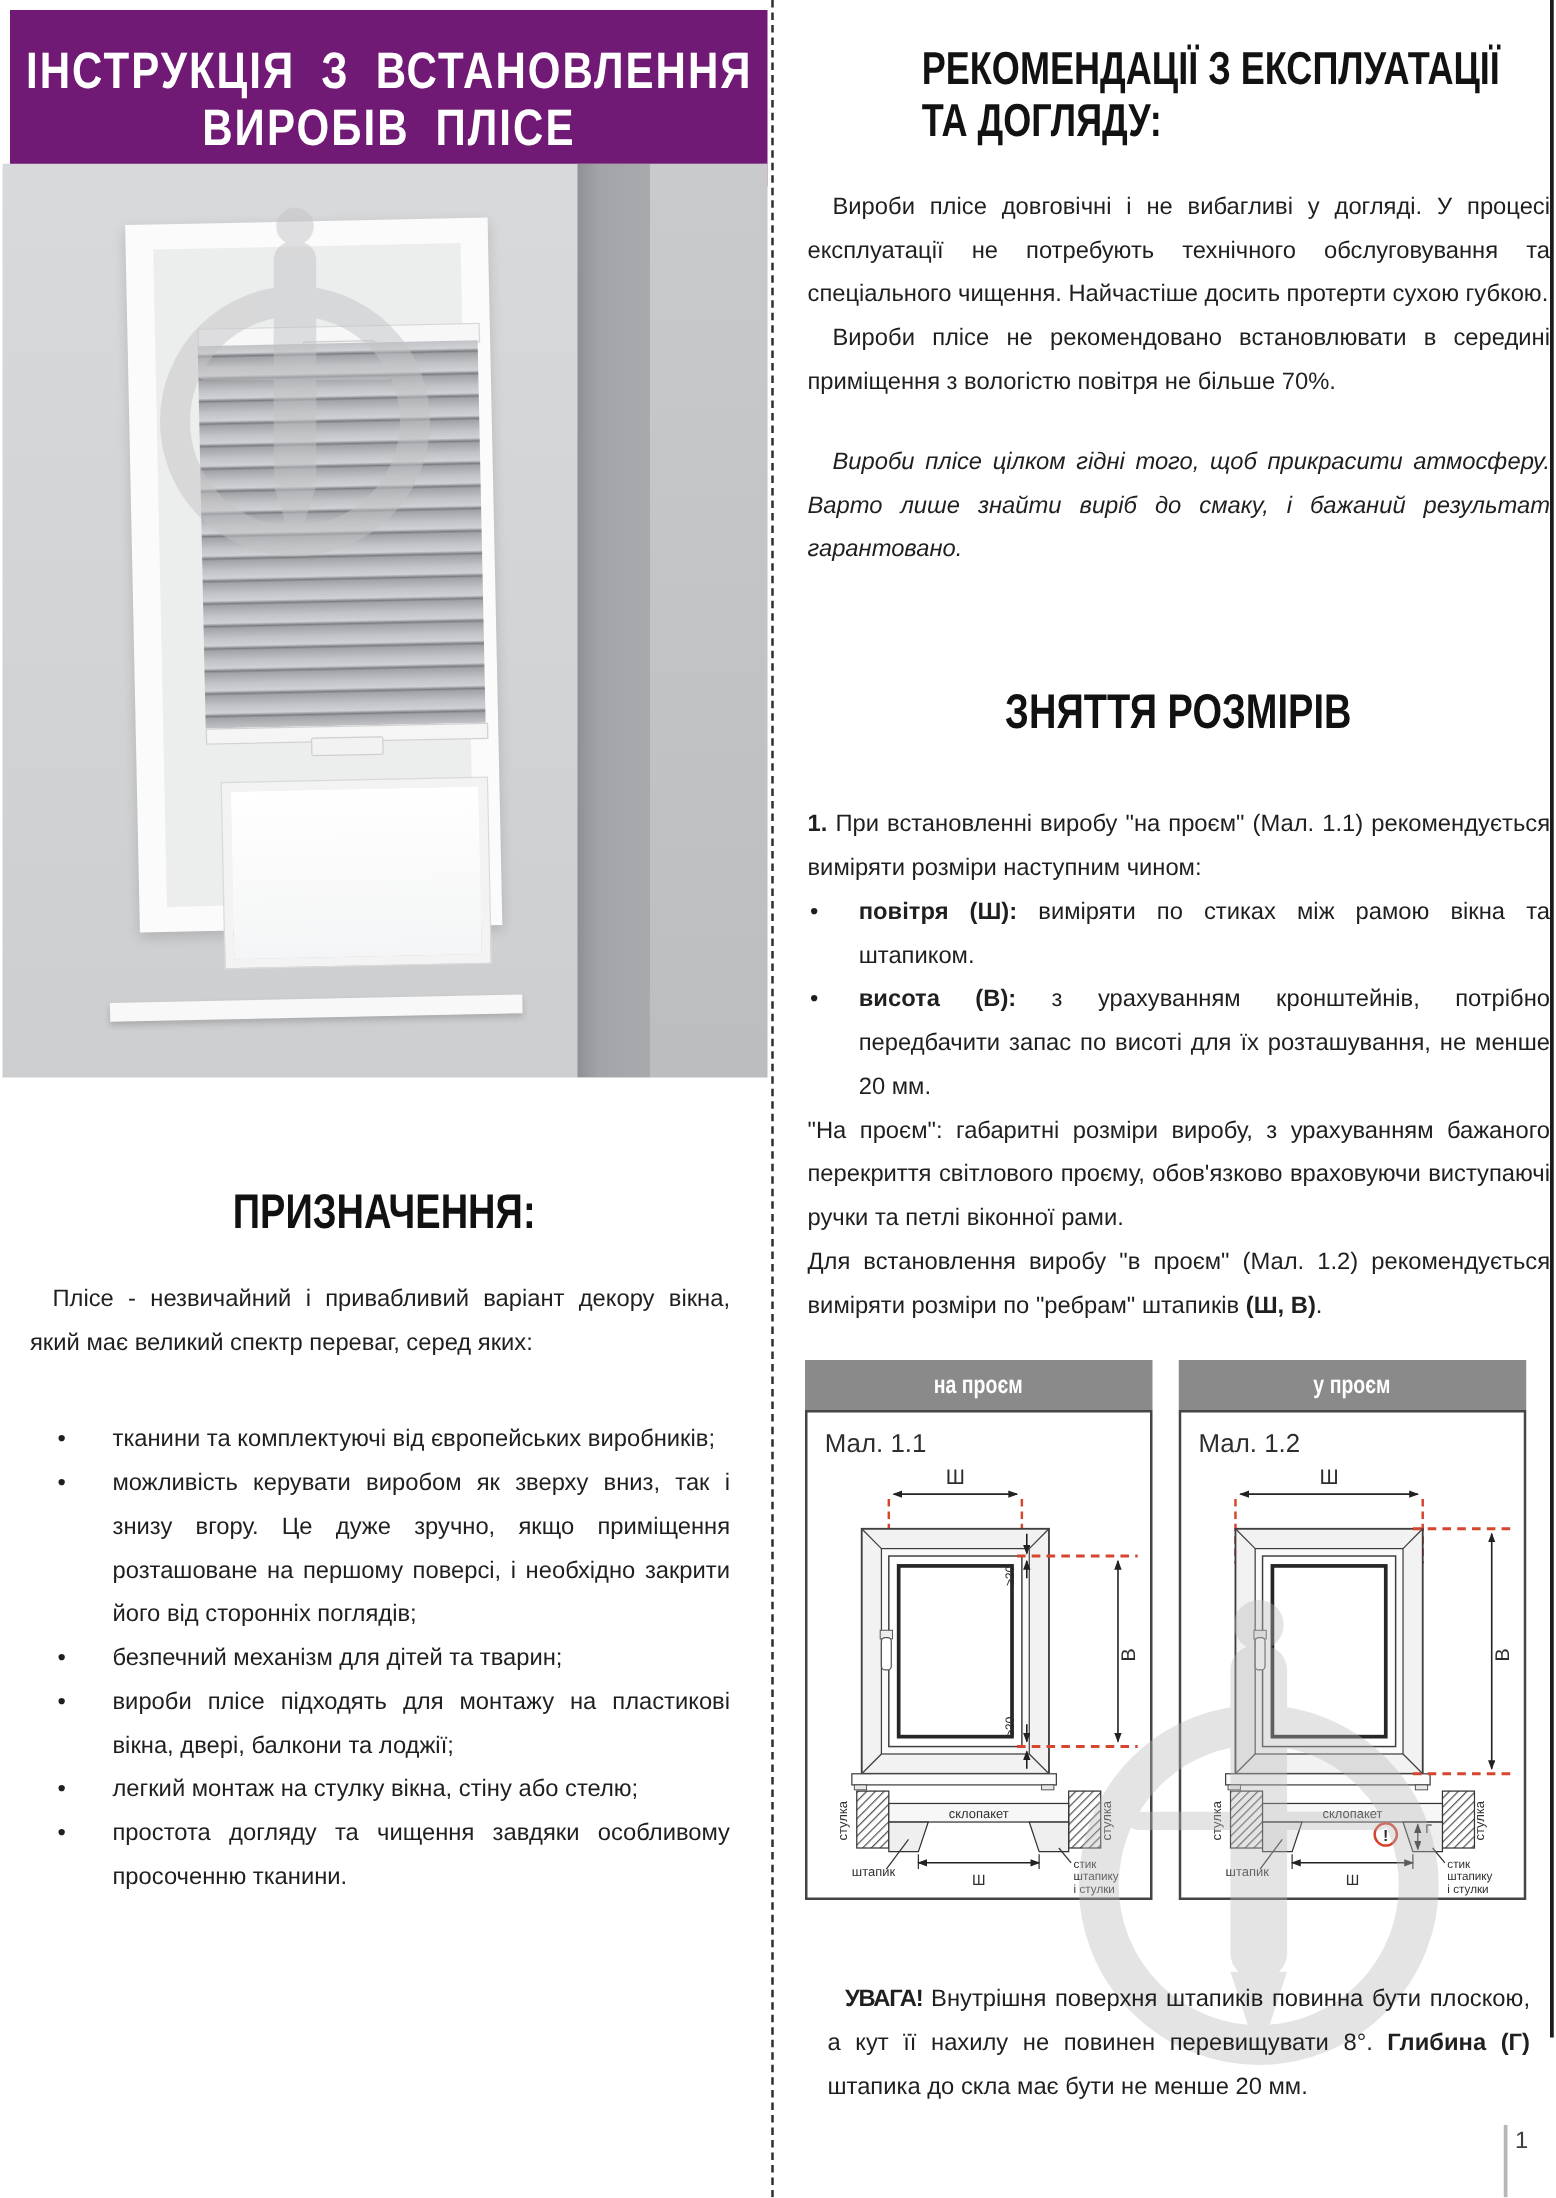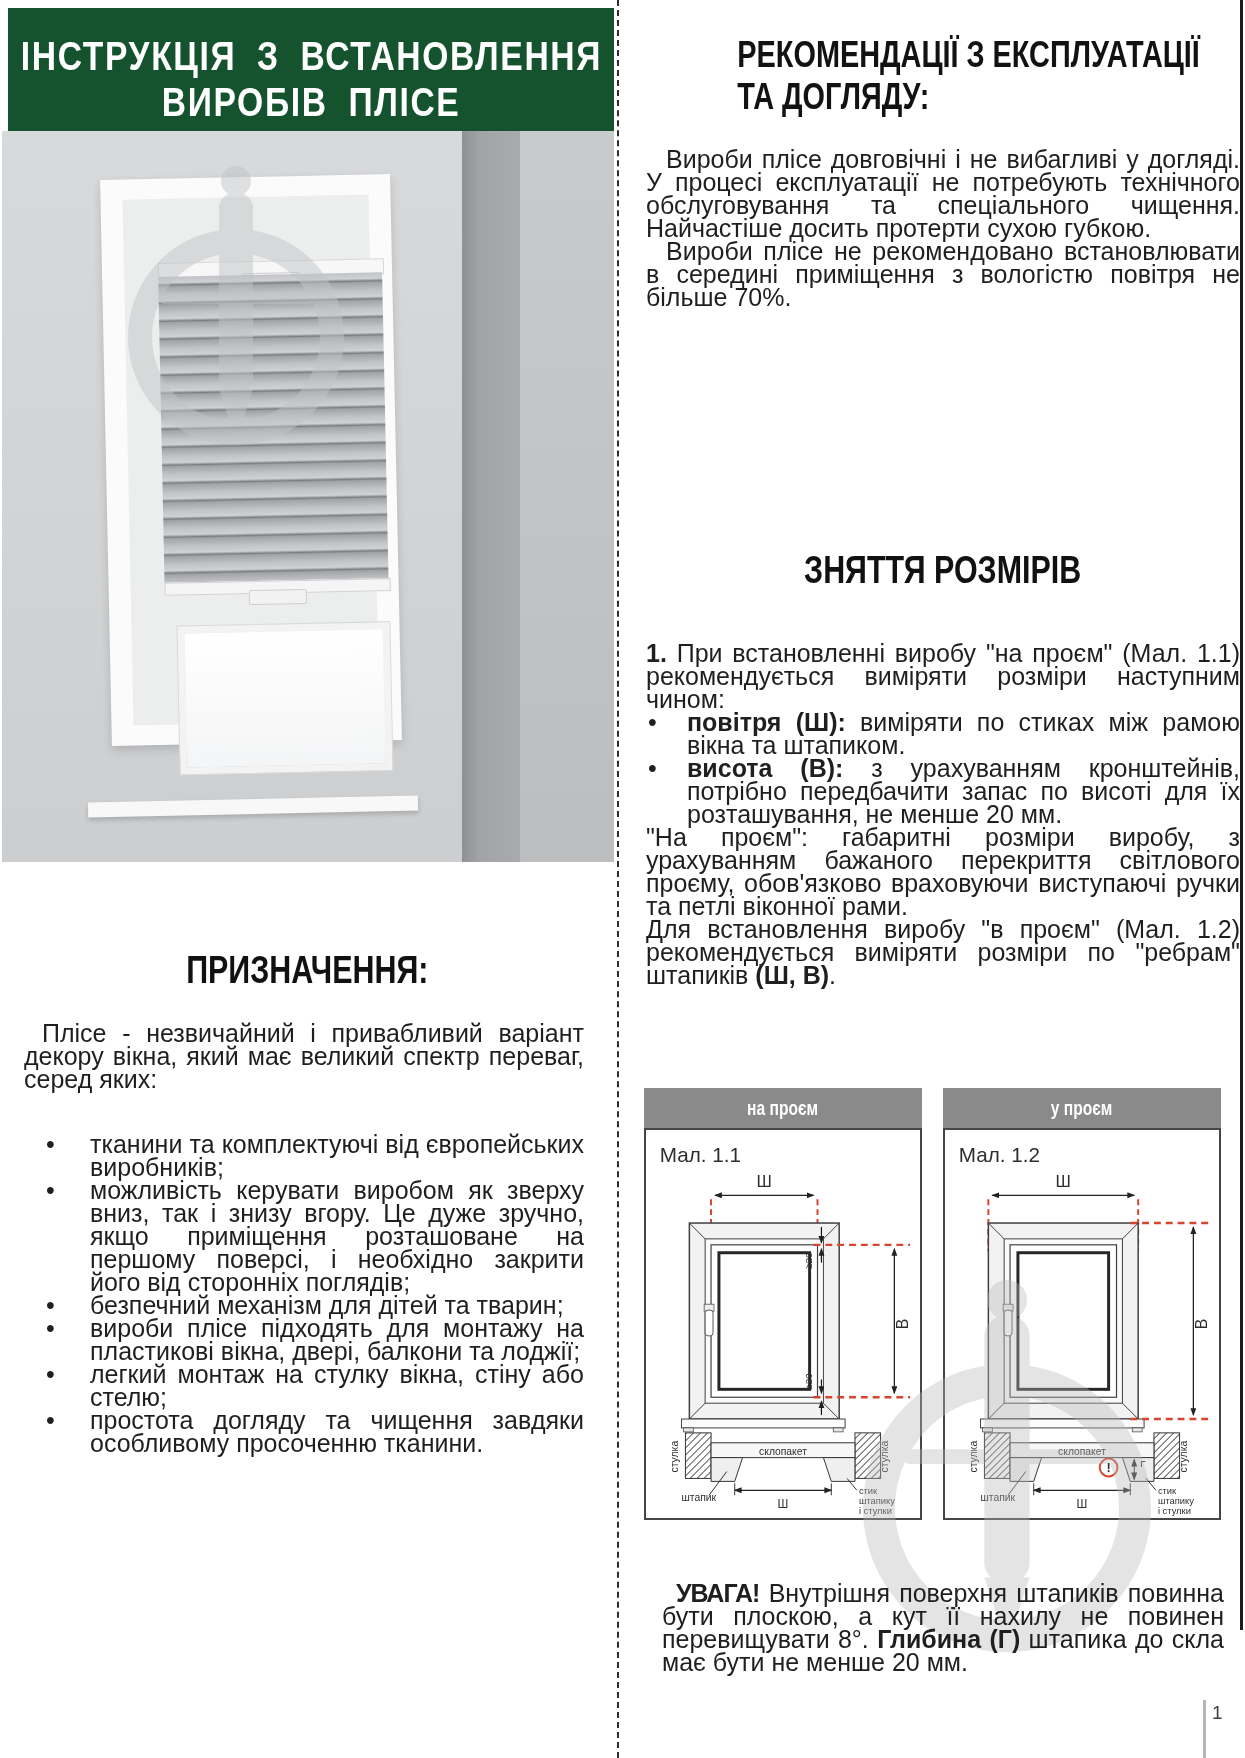--- a/index.html
+++ b/index.html
@@ -1,27 +1,27 @@
 <!DOCTYPE html>
 <html><head>
 <meta charset="utf-8">
 <style>
   html,body{margin:0;padding:0;background:#ffffff;}
   .page{position:relative;width:1245px;height:1758px;background:#ffffff;
         font-family:"Liberation Sans",sans-serif;color:#1f1f1f;overflow:hidden;}
 
   
-  .body-text{font-size:25px;line-height:23px;text-align:justify;}
+  .body-text{font-size:19px;line-height:35px;text-align:justify;}
   .ind{text-indent:20px;}
   .cond{font-weight:bold;letter-spacing:0px;}
   .squeeze{transform:scaleX(0.78);transform-origin:50% 50%;}
   b{font-weight:bold;}
 
   
-  .l-header{position:absolute;left:8px;top:8px;width:606px;height:141px;background:#14532d;
+  .l-header{position:absolute;left:8px;top:8px;width:606px;height:141px;background:#701a75;
             display:flex;flex-direction:column;justify-content:center;align-items:center;}
   .l-header .ttl{color:#ffffff;font-weight:bold;font-size:41px;line-height:46px;
                  letter-spacing:2px;word-spacing:12px;white-space:nowrap;transform:scaleX(0.82);}
 
   .photo{position:absolute;left:2px;top:131px;width:612px;height:731px;
          background:linear-gradient(180deg,#d8d9db,#d2d3d5 55%,#cdced0);overflow:hidden;}
   .photo .wall-strip-dark{position:absolute;left:460px;top:0;width:58px;height:100%;
          background:linear-gradient(90deg,#8f9094,#a3a4a8 30%,#a9aaae);}
   .photo .wall-strip-far{position:absolute;left:518px;top:0;width:94px;height:100%;
          background:linear-gradient(180deg,#c9cacc,#bcbdbf);}
@@ -145,20 +145,21 @@
   <div class="right-edge"></div>
 
   <div class="r-title cond">
     <div class="squeeze">РЕКОМЕНДАЦІЇ З ЕКСПЛУАТАЦІЇ</div>
     <div class="squeeze">ТА ДОГЛЯДУ:</div>
   </div>
 
   <div class="care body-text">
     <p class="ind">Вироби плісе довговічні і не вибагливі у догляді. У процесі експлуатації не потребують технічного обслуговування та спеціального чищення. Найчастіше досить протерти сухою губкою.</p>
     <p class="ind">Вироби плісе не рекомендовано встановлювати в середині приміщення з вологістю повітря не більше 70%.</p>
+    <p class="p3 ind">Вироби плісе цілком гідні того, щоб прикрасити атмосферу. Варто лише знайти виріб до смаку, і бажаний результат гарантовано.</p>
   </div>
 
   <div class="sizing-title cond">
     <span class="squeeze" style="display:inline-block">ЗНЯТТЯ РОЗМІРІВ</span>
   </div>
 
   <div class="sizing-body body-text">
     <p>
       <b>1.</b>
       <span>При встановленні виробу "на проєм" (Мал. 1.1) рекомендується виміряти розміри наступним чином:</span>

